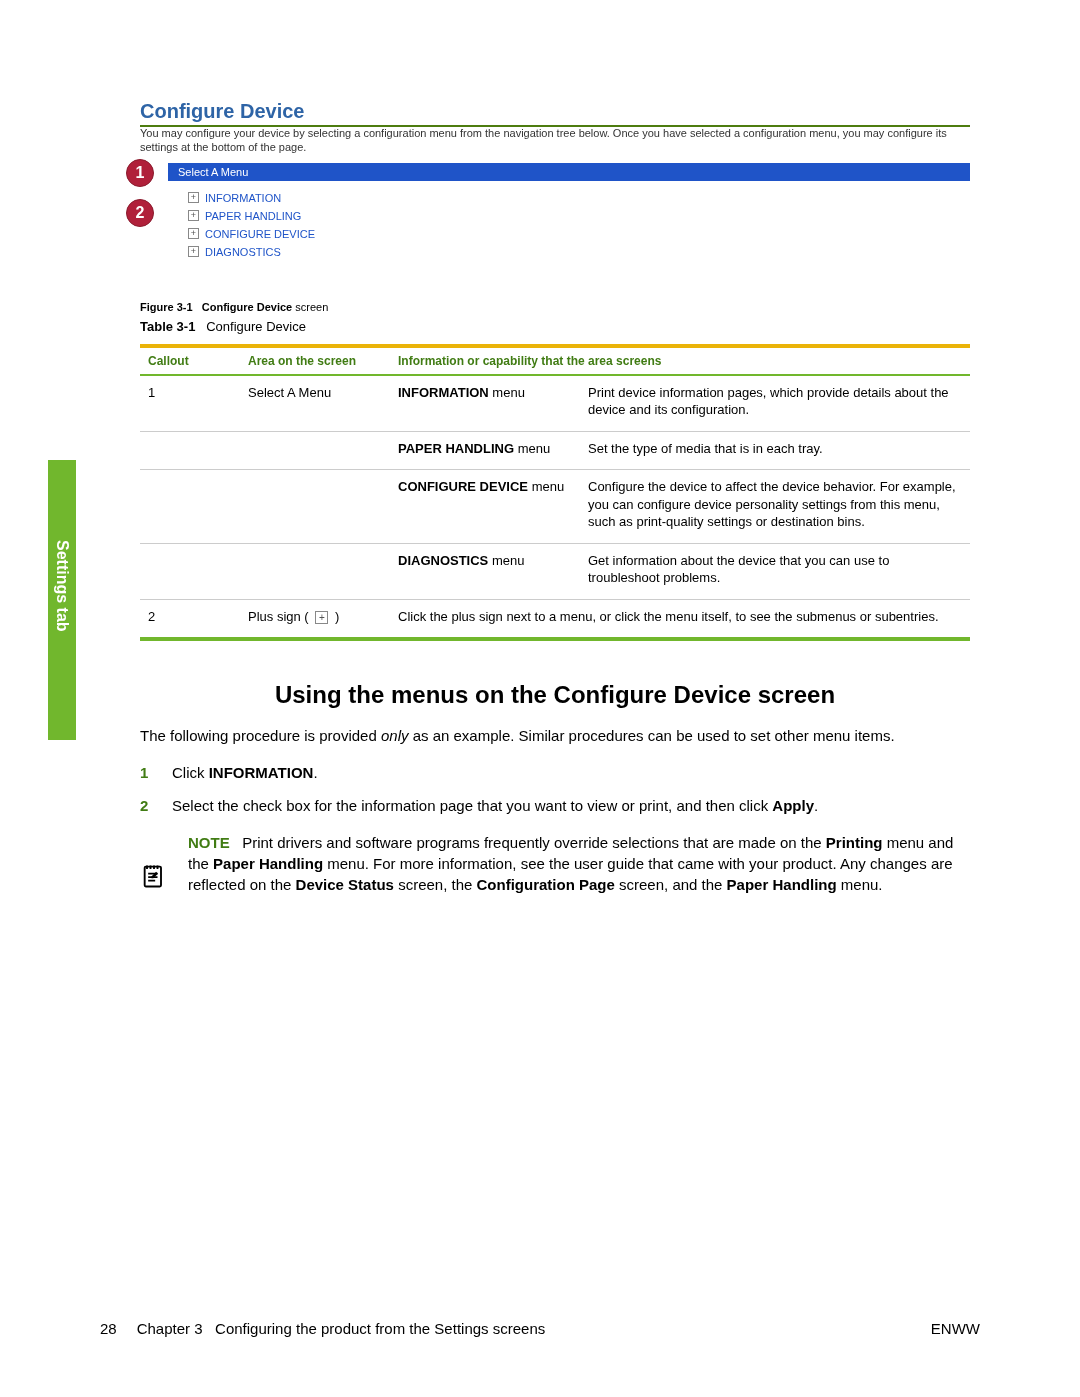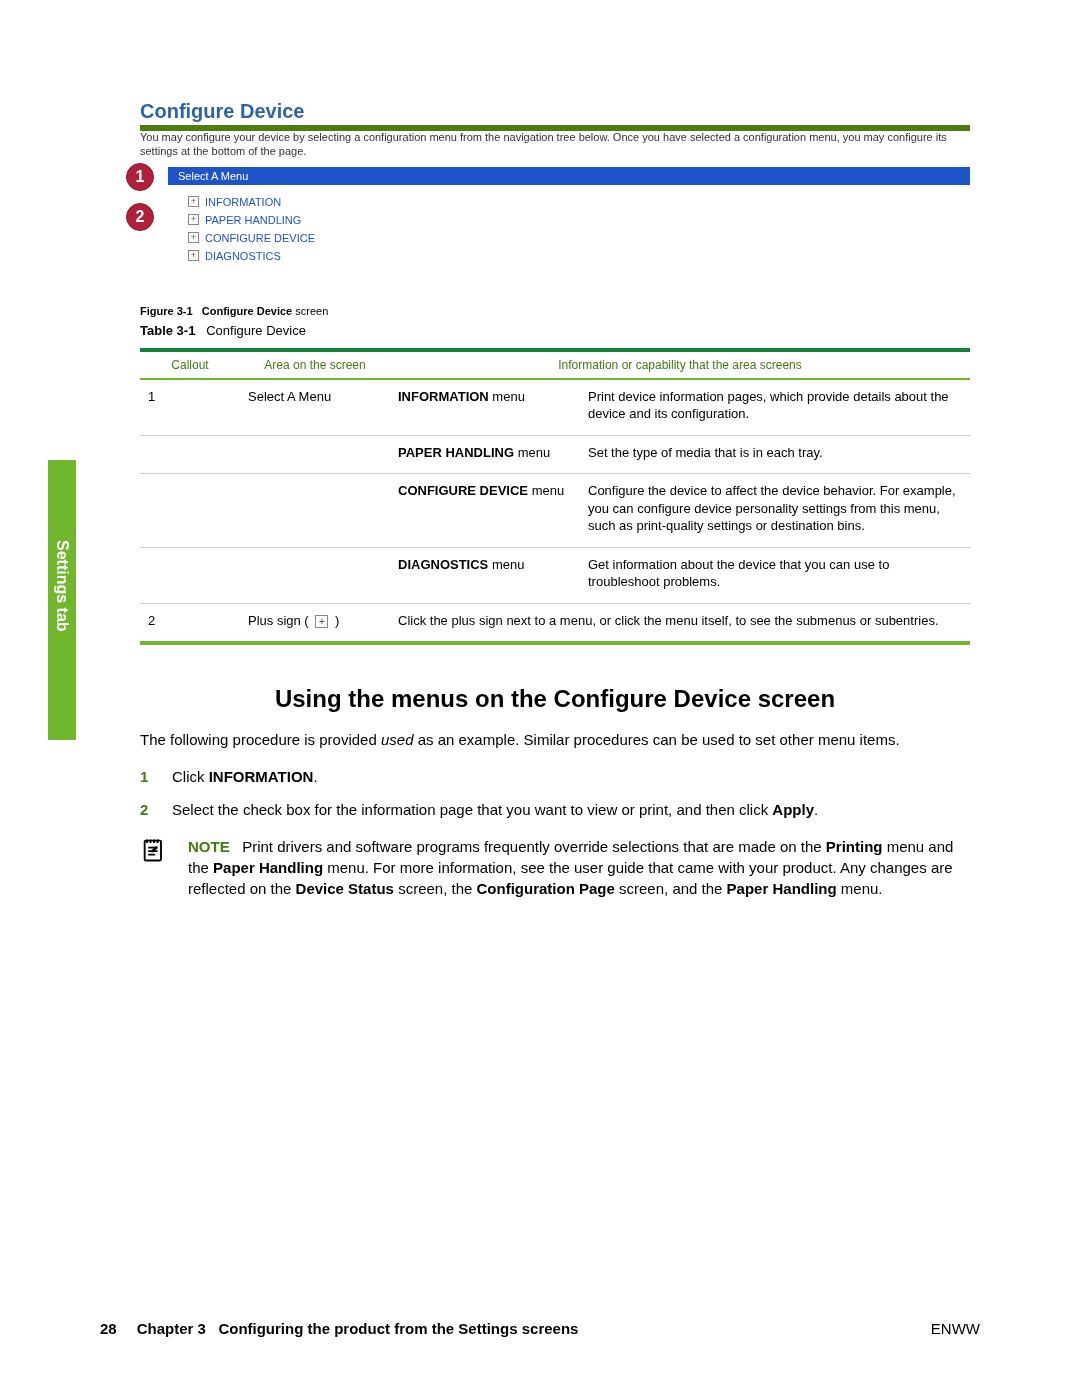--- a/index.html
+++ b/index.html
@@ -30,21 +30,21 @@
     padding-top: 80px;
   }
   .content {
     position: absolute;
     top: 100px;
     left: 140px;
     width: 830px;
   }
   
   .shot {
-    border-top: 6px solid #4d7c0f;
+    border-top: 2px solid #4d7c0f;
     margin-bottom: 40px;
   }
   .shot-title {
     color: #2e64a6;
     font-weight: bold;
     font-size: 20px;
     padding-bottom: 2px;
   }
   .shot-desc { font-size: 11px; color: #333; margin-bottom: 8px; line-height: 1.25; }
   .select-bar {
@@ -99,24 +99,24 @@
   .tbl-caption { font-size: 13px; margin-top: 6px; }
   
   
   .tbl {
     width: 100%;
     border-collapse: collapse;
     margin-top: 10px;
     font-size: 13px;
   }
   .tbl thead th {
-    border-top: 4px solid #15803d;
+    border-top: 4px solid #eab308;
     border-bottom: 2px solid #71b72d;
-    text-align: center;
-    font-weight: normal;
+    text-align: left;
+    font-weight: bold;
     color: #417c14;
     padding: 6px 8px;
     font-size: 12px;
   }
   .tbl tbody td {
     vertical-align: top;
     padding: 8px 8px 12px 8px;
     border-bottom: 1px solid #ccc;
     line-height: 1.35;
   }
@@ -130,35 +130,35 @@
     margin-bottom: 16px;
     text-align: center;
   }
   p.body { font-size: 15px; line-height: 1.4; margin-bottom: 16px; }
   em { font-style: italic; }
   
   ol.steps { list-style: none; padding-left: 0; }
   ol.steps li { display: flex; gap: 18px; margin-bottom: 12px; font-size: 15px; line-height: 1.4; }
   ol.steps li .num { color: #417c14; font-weight: bold; min-width: 14px; }
   
-  .note-row { display: flex; gap: 18px; margin-top: 16px; font-size: 15px; line-height: 1.4; }
+  .note-row { display: flex; gap: 18px; margin-top: 16px; font-size: 15px; line-height: 1.4; align-items: flex-end; }
   .note-icon { flex-shrink:0; width: 30px; }
   .note-icon svg { width: 28px; height: 28px; }
   .note-text .nlabel { color: #417c14; font-weight: bold; }
   
   .footer {
     position: absolute;
     bottom: 60px;
     left: 100px;
     right: 100px;
     display: flex;
     justify-content: space-between;
     font-size: 15px;
   }
-  .footer .left { display: flex; gap: 20px; font-weight: bold; }
+  .footer .left { display: flex; gap: 20px; }
   
   .plus-inline {
     display: inline-block;
     width: 13px; height: 13px;
     border: 1px solid #888;
     font-size: 10px;
     line-height: 11px;
     text-align: center;
     color: #555;
     vertical-align: middle;
@@ -251,21 +251,21 @@
           <span>Plus sign ( </span><span class="plus-inline">+</span><span> )</span>
         </td>
         <td colspan="2">Click the plus sign next to a menu, or click the menu itself, to see the submenus or subentries.</td>
       </tr>
     </tbody>
   </table>
 
   <h2 class="section">Using the menus on the Configure Device screen</h2>
 
   <p class="body">
-    <span>The following procedure is provided </span><em>used</em><span> as an example. Similar procedures can be used to set other menu items.</span>
+    <span>The following procedure is provided </span><em>only</em><span> as an example. Similar procedures can be used to set other menu items.</span>
   </p>
 
   <ol class="steps">
     <li>
       <span class="num">1</span>
       <span><span>Click </span><b>INFORMATION</b><span>.</span></span>
     </li>
     <li>
       <span class="num">2</span>
       <span><span>Select the check box for the information page that you want to view or print, and then click </span><b>Apply</b><span>.</span></span>

